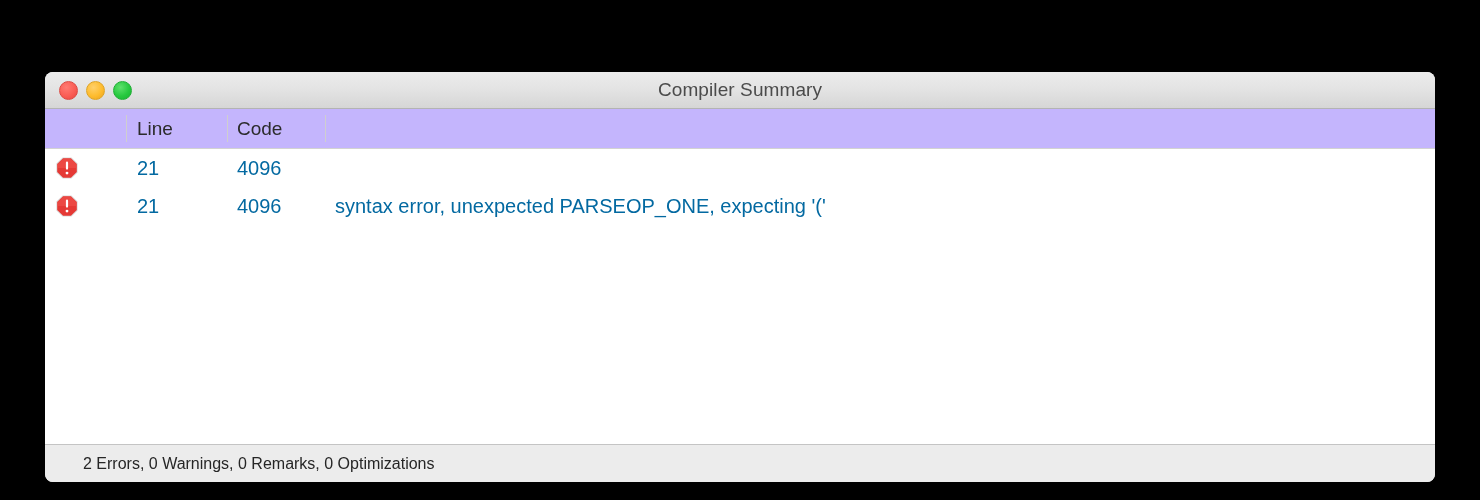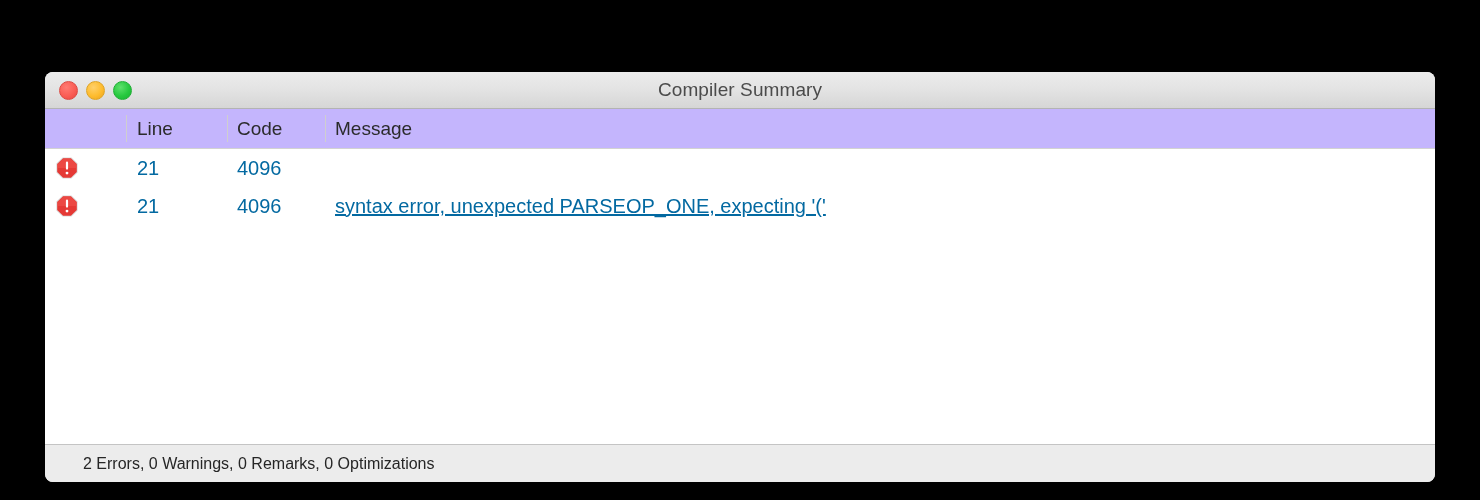--- a/index.html
+++ b/index.html
@@ -155,21 +155,20 @@
     </div>
     <div id="window-title">Compiler Summary</div>
   </div>
 
   <div id="col-header">
     <span class="col-div" style="left:81px;"></span>
     <span class="col-head-cell" style="left:92px;">Line</span>
     <span class="col-div" style="left:182px;"></span>
     <span class="col-head-cell" style="left:192px;">Code</span>
     <span class="col-div" style="left:280px;"></span>
-    <span class="col-head-cell" style="left:290px;">Message</span>
   </div>
 
   <div id="rows">
 
     <div class="row">
       <span class="cell icon-cell">
         <svg class="err-icon" width="24" height="24" viewBox="0 0 24 24" aria-hidden="true">
           <polygon points="7.6,1.4 16.4,1.4 22.6,7.6 22.6,16.4 16.4,22.6 7.6,22.6 1.4,16.4 1.4,7.6" fill="#d8d8d8"></polygon>
           <polygon points="8.1,2.2 15.9,2.2 21.8,8.1 21.8,15.9 15.9,21.8 8.1,21.8 2.2,15.9 2.2,8.1" fill="#e53935"></polygon>
           <polygon points="8.3,2.6 15.7,2.6 21.4,8.3 21.4,12.0 2.6,12.0 2.6,8.3" fill="#f2564f" opacity="0.55"></polygon>
@@ -186,21 +185,21 @@
         <svg class="err-icon" width="24" height="24" viewBox="0 0 24 24" aria-hidden="true">
           <polygon points="7.6,1.4 16.4,1.4 22.6,7.6 22.6,16.4 16.4,22.6 7.6,22.6 1.4,16.4 1.4,7.6" fill="#d8d8d8"></polygon>
           <polygon points="8.1,2.2 15.9,2.2 21.8,8.1 21.8,15.9 15.9,21.8 8.1,21.8 2.2,15.9 2.2,8.1" fill="#e53935"></polygon>
           <polygon points="8.3,2.6 15.7,2.6 21.4,8.3 21.4,12.0 2.6,12.0 2.6,8.3" fill="#f2564f" opacity="0.55"></polygon>
           <rect x="10.9" y="5.6" width="2.2" height="8.1" rx="1.1" fill="#ffffff"></rect>
           <circle cx="12" cy="17.1" r="1.45" fill="#ffffff"></circle>
         </svg>
       </span>
       <span class="cell" style="left:92px;">21</span>
       <span class="cell" style="left:192px;">4096</span>
-      <span class="cell" style="left:290px;text-decoration:underline;">syntax error, unexpected PARSEOP_ONE, expecting '('</span>
+      <span class="cell" style="left:290px;">syntax error, unexpected PARSEOP_ONE, expecting '('</span>
     </div>
 
   </div>
 
   <div id="statusbar">
     <span id="status-text">2 Errors, 0 Warnings, 0 Remarks, 0 Optimizations</span>
   </div>
 
 </div>
 

